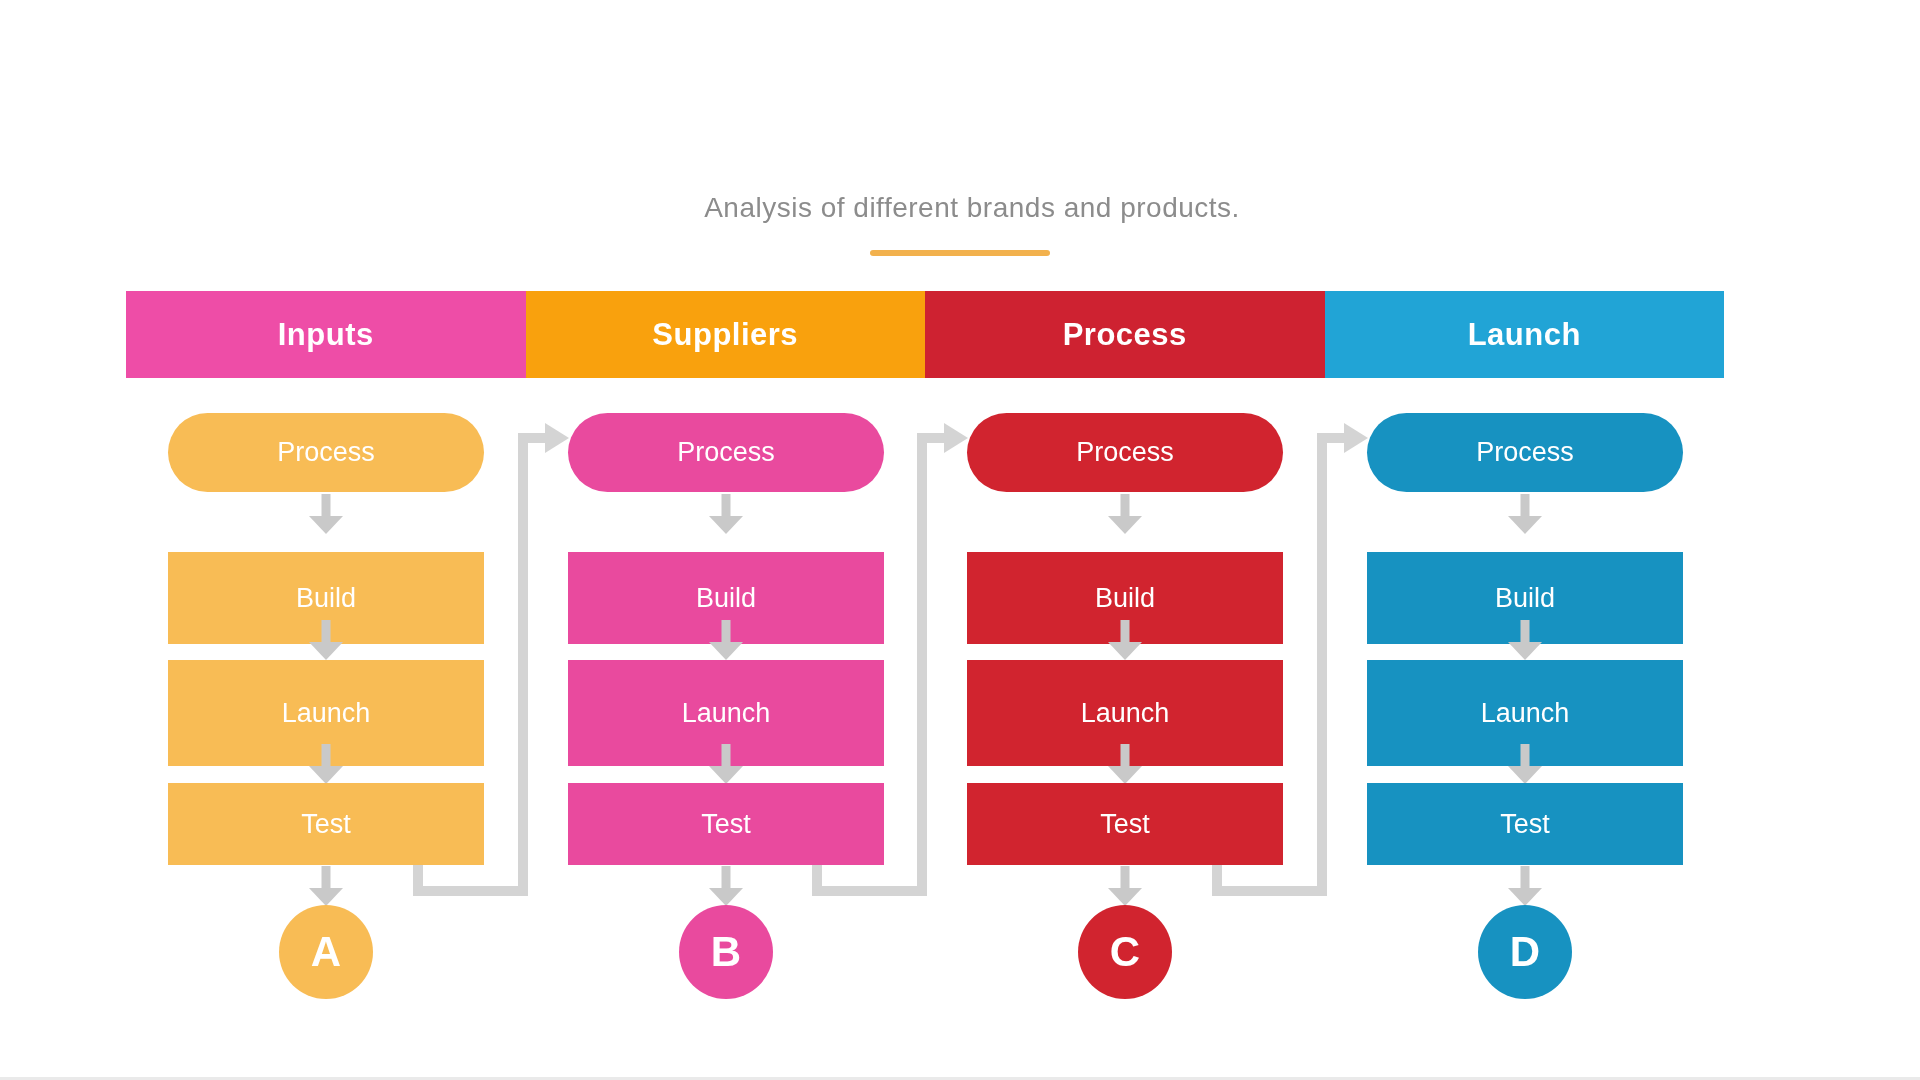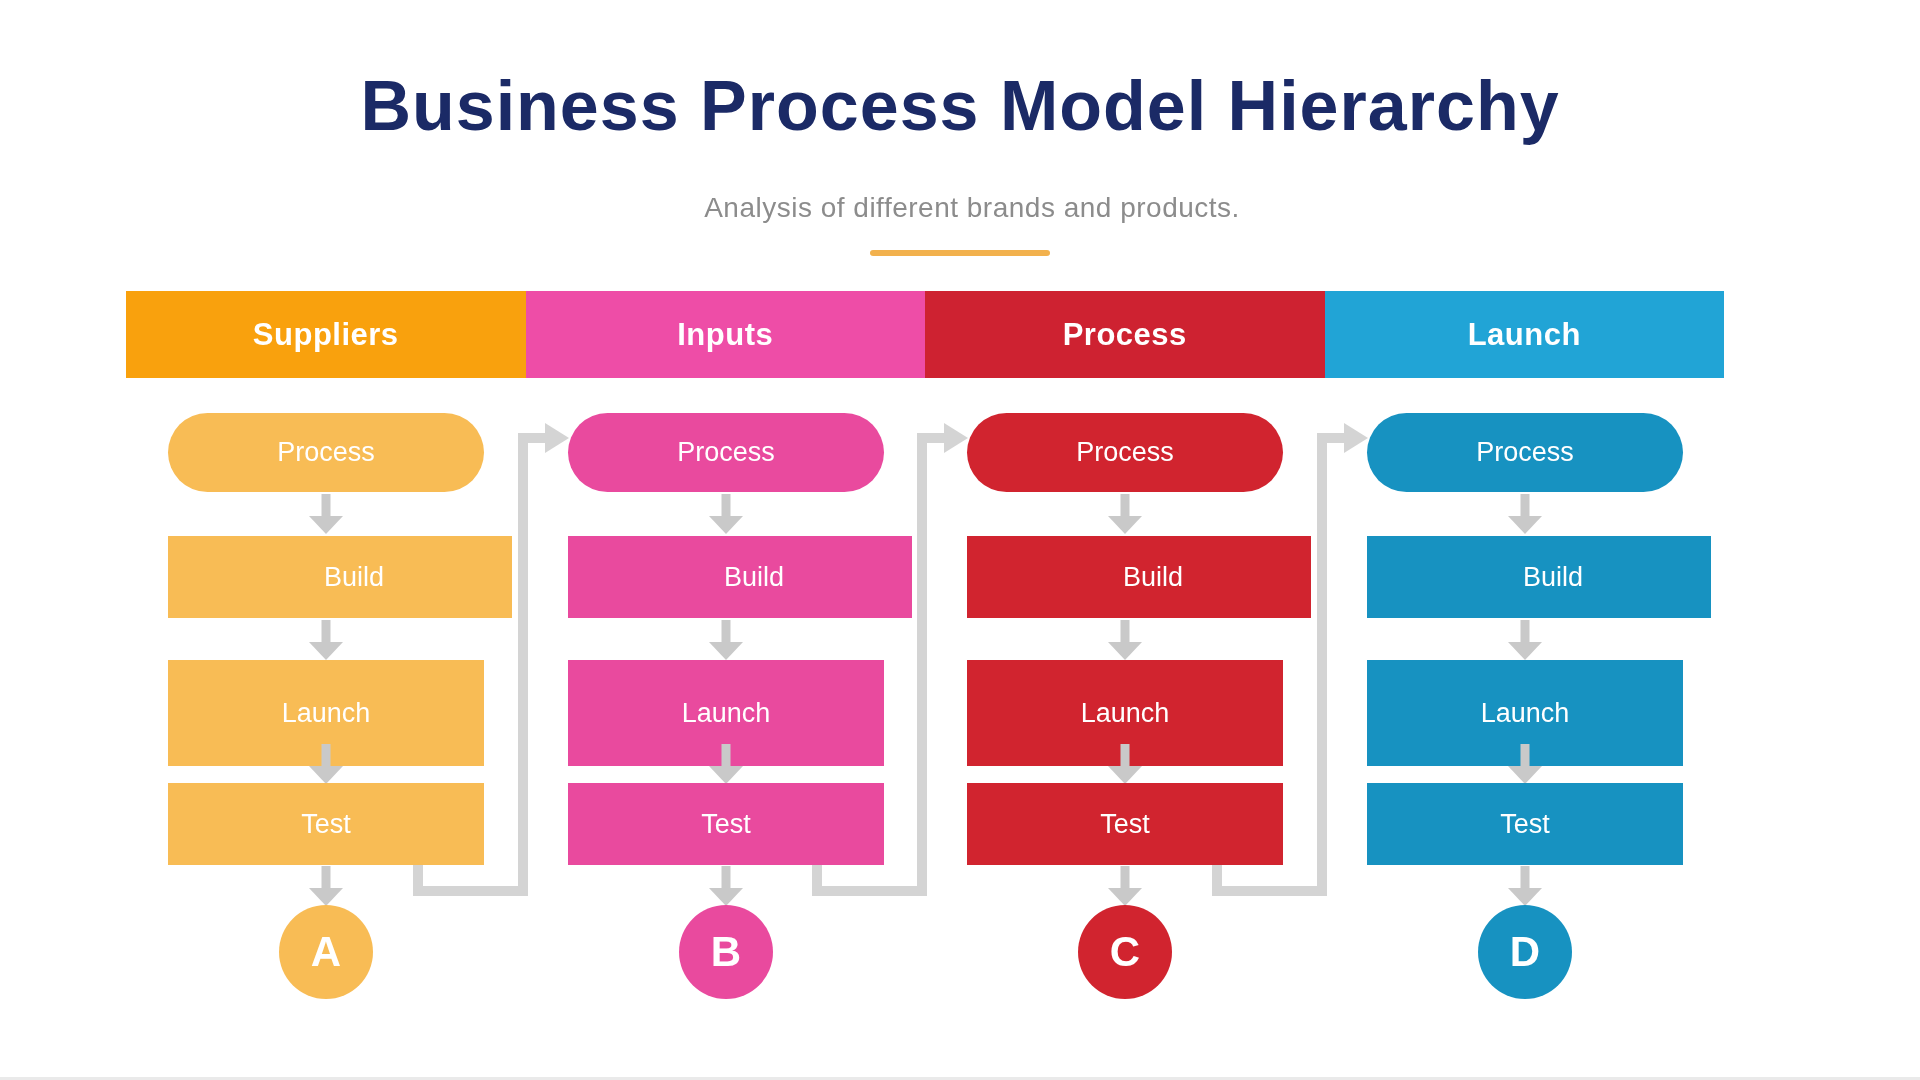--- a/index.html
+++ b/index.html
@@ -74,21 +74,21 @@
     position: absolute;
     left: 0; width: 316px;
     background: var(--node);
     color: var(--node-text, #ffffff);
     font-size: 27px;
     display: flex;
     align-items: center;
     justify-content: center;
   }
   .pill    { top: 413px; height: 79px; border-radius: 40px; }
-  .r-build  { top: 536px; height: 82px; padding-left: 28px; }
+  .r-build  { top: 552px; height: 92px; }
   .r-launch { top: 660px; height: 106px; }
   .r-test   { top: 783px; height: 82px; }
 
   .badge {
     position: absolute;
     top: 905px; left: 50%;
     transform: translateX(-50%);
     width: 94px; height: 94px;
     border-radius: 50%;
     background: var(--node);
@@ -151,27 +151,26 @@
     left: 0; top: 1077px;
     width: 1920px; height: 3px;
     background: #eaeaea;
   }
 </style>
 </head>
 <body>
 
 <div class="canvas">
 
-  <div class="title">Business Process Model Hierarchy</div>
   <div class="subtitle">Analysis of different brands and products.</div>
   <div class="underline"></div>
 
   <div class="header-bar">
+    <div class="header-cell" style="--hdr: #ee4da7; --node: #e94a9e;">Inputs</div>
     <div class="header-cell" style="--hdr: #f9a10d; --node: #f8bc55;">Suppliers</div>
-    <div class="header-cell" style="--hdr: #ee4da7; --node: #e94a9e;">Inputs</div>
     <div class="header-cell" style="--hdr: #ce2231; --node: #d1242f;">Process</div>
     <div class="header-cell" style="--hdr: #21a4d6; --node: #1792c1;">Launch</div>
   </div>
 
   <div class="connector conn-a">
     <i class="c-down"></i>
       <i class="c-bot"></i>
       <i class="c-vert"></i>
       <i class="c-top"></i>
       <i class="c-head"></i>

